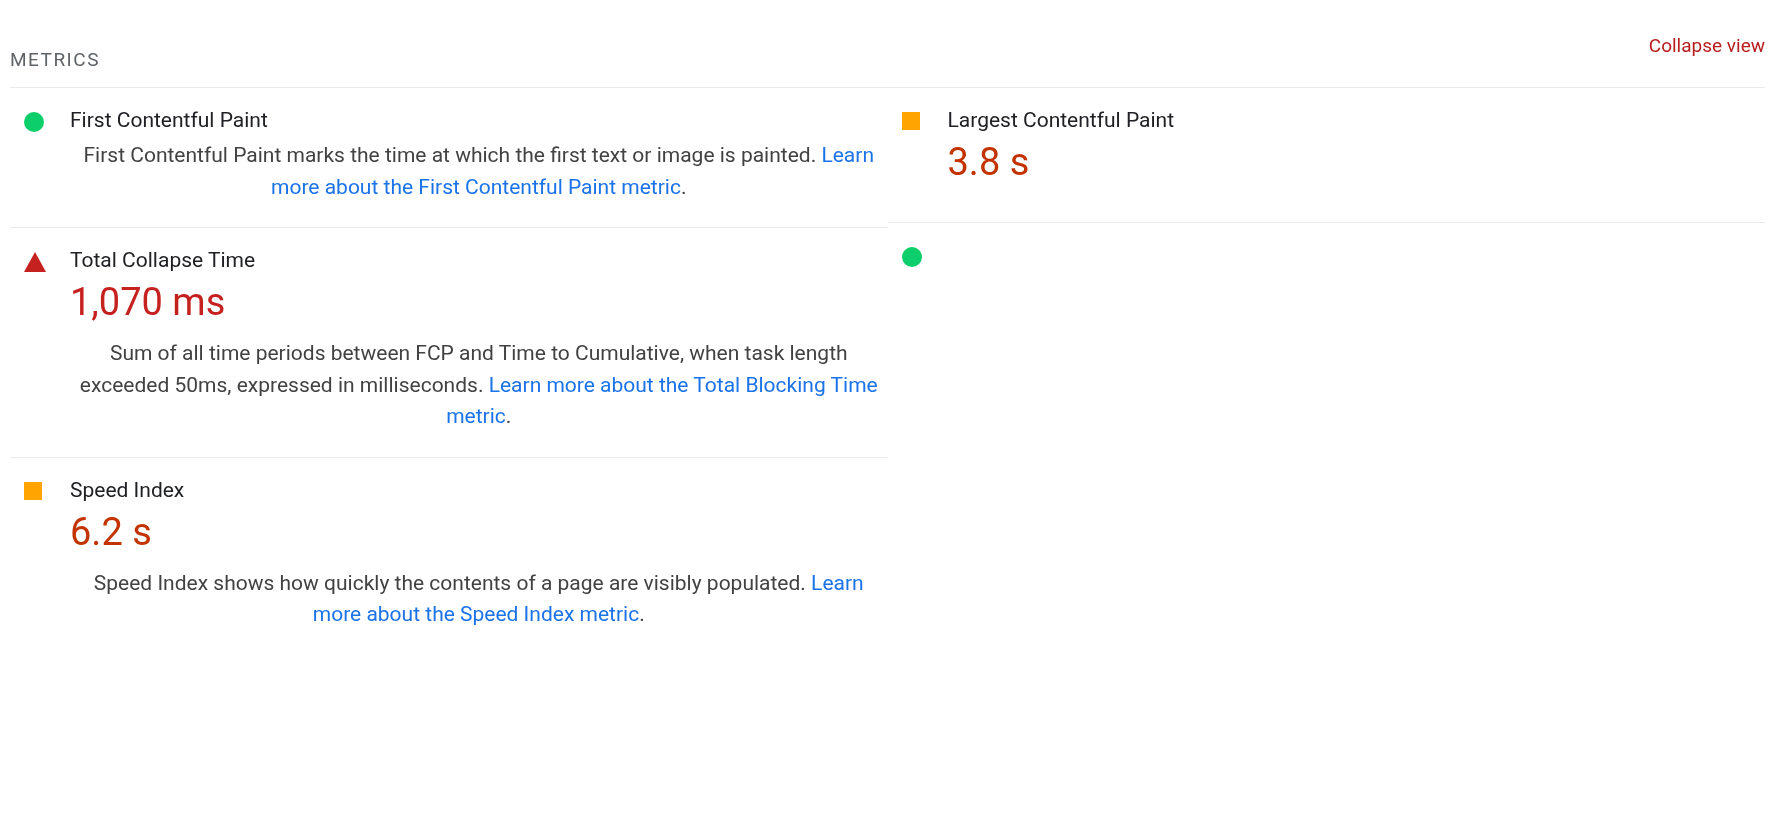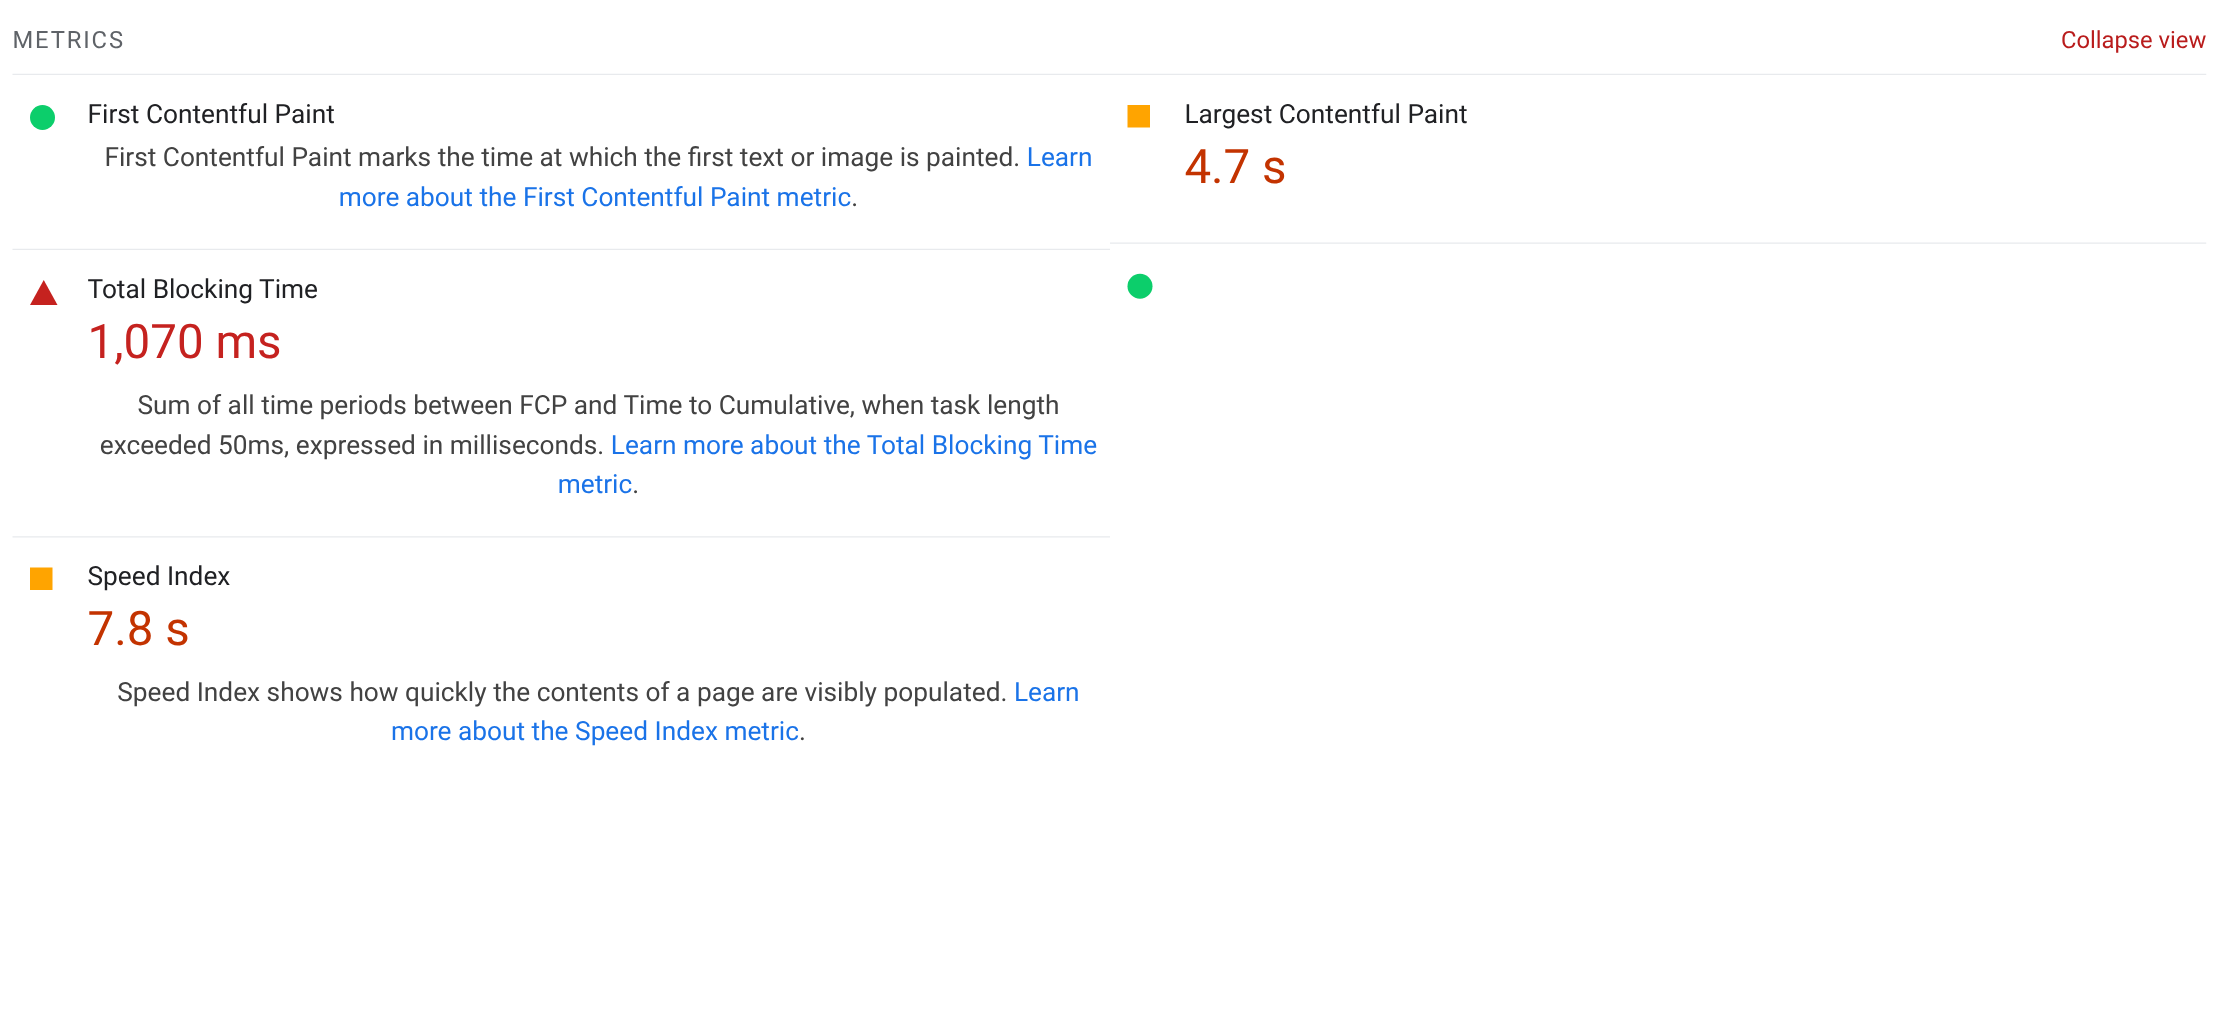--- a/index.html
+++ b/index.html
@@ -15,20 +15,21 @@
     justify-content: space-between;
     align-items: center;
     padding: 10px 0 16px 0;
   }
   .section-title {
     font-size: 19px;
     letter-spacing: 1.5px;
     color: #5f6368;
     font-weight: 400;
     text-transform: uppercase;
+    margin-top: 28px;
   }
   .collapse {
     font-size: 19px;
     color: #b91c1c;
     cursor: pointer;
     background: none;
     border: none;
     font-family: inherit;
   }
   .grid {
@@ -104,44 +105,44 @@
         <div class="metric-body">
           <div class="metric-title">First Contentful Paint</div>
           <div class="metric-desc"><span>First Contentful Paint marks the time at which the first text or image is painted. </span><a>Learn more about the First Contentful Paint metric</a><span>.</span></div>
         </div>
       </div>
       <div class="metric">
         <div class="icon-wrap">
           <div class="triangle"></div>
         </div>
         <div class="metric-body">
-          <div class="metric-title">Total Blocking Time</div>
+          <div class="metric-title">Total Collapse Time</div>
           <div class="metric-value val-red">1,070 ms</div>
           <div class="metric-desc"><span>Sum of all time periods between FCP and Time to Cumulative, when task length exceeded 50ms, expressed in milliseconds. </span><a>Learn more about the Total Blocking Time metric</a><span>.</span></div>
         </div>
       </div>
       <div class="metric">
         <div class="icon-wrap">
           <div class="square orange-fill"></div>
         </div>
         <div class="metric-body">
           <div class="metric-title">Speed Index</div>
-          <div class="metric-value val-orange">7.8 s</div>
+          <div class="metric-value val-orange">6.2 s</div>
           <div class="metric-desc"><span>Speed Index shows how quickly the contents of a page are visibly populated. </span><a>Learn more about the Speed Index metric</a><span>.</span></div>
         </div>
       </div>
     </div>
   <div id="col-right">
       <div class="metric">
         <div class="icon-wrap">
           <div class="square orange-fill"></div>
         </div>
         <div class="metric-body">
           <div class="metric-title">Largest Contentful Paint</div>
-          <div class="metric-value val-orange">4.7 s</div>
+          <div class="metric-value val-orange">3.8 s</div>
         </div>
       </div>
       <div class="metric">
         <div class="icon-wrap">
           <div class="circle green-fill"></div>
         </div>
       </div>
     </div>
 </div>
 

